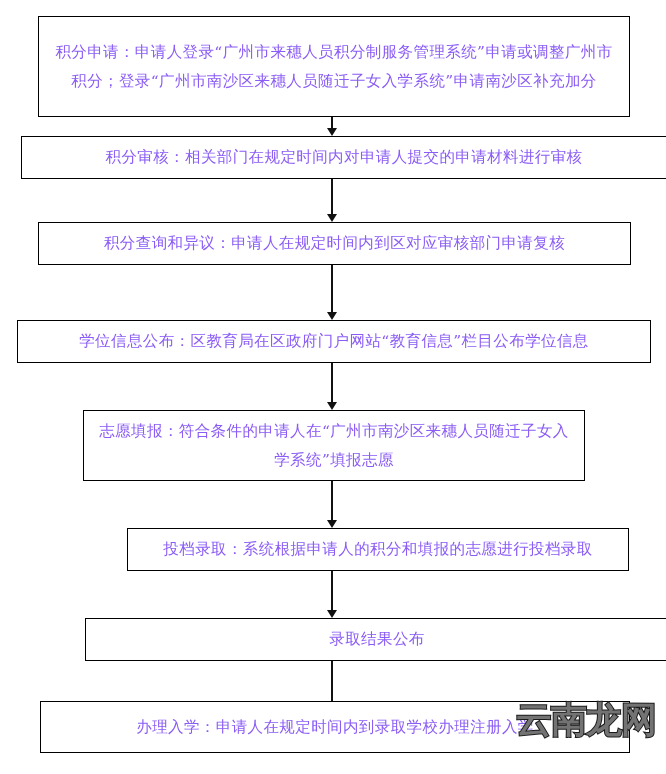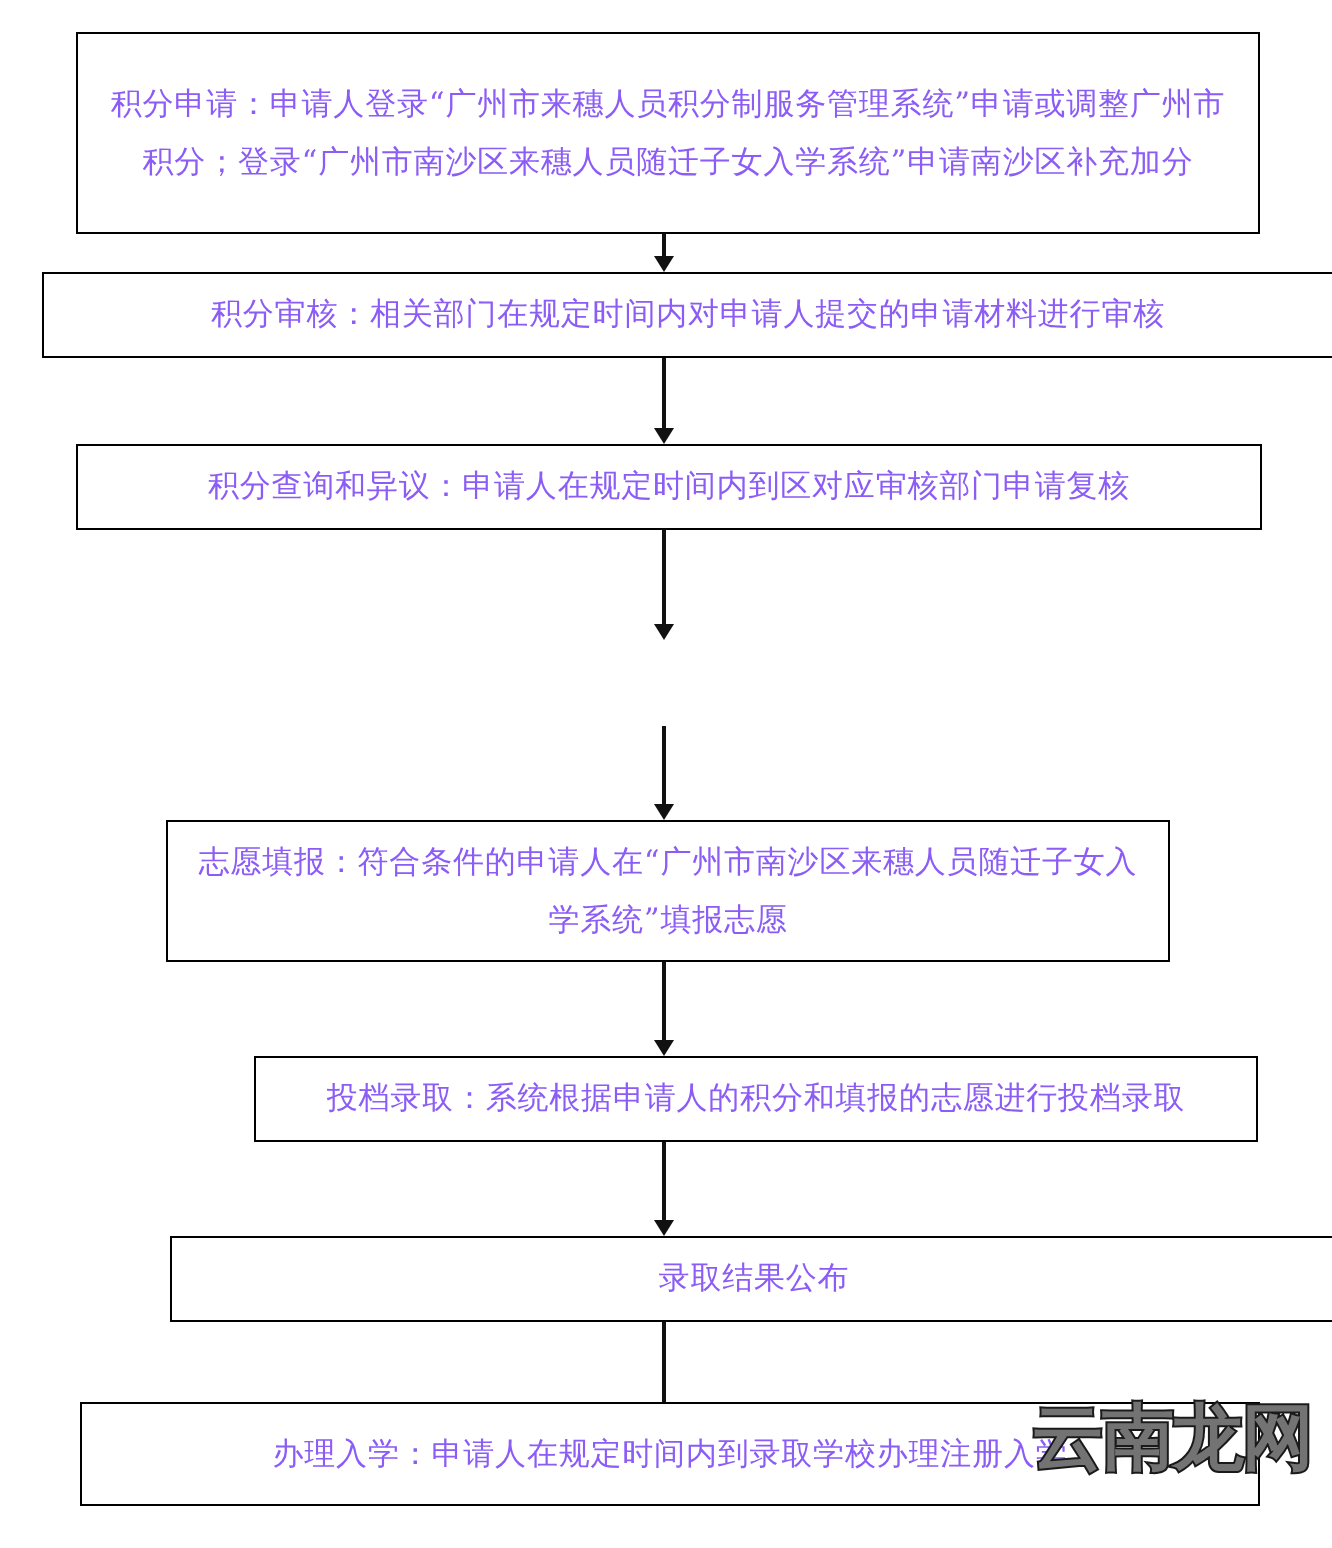--- a/index.html
+++ b/index.html
@@ -126,20 +126,23 @@
 
   <div class="node n3">
     <span class="node-label">积分查询和异议：申请人在规定时间内到区对应审核部门申请复核</span>
   </div>
 
   <div class="connector c3">
     <div class="shaft" style="height:47px"></div>
     <div class="head"></div>
   </div>
 
+  <div class="node n4">
+    <span class="node-label">学位信息公布：区教育局在区政府门户网站“教育信息”栏目公布学位信息</span>
+  </div>
 
   <div class="connector c4">
     <div class="shaft" style="height:39px"></div>
     <div class="head"></div>
   </div>
 
   <div class="node n5">
     <span class="node-label">志愿填报：符合条件的申请人在“广州市南沙区来穗人员随迁子女入学系统”填报志愿</span>
   </div>
 

